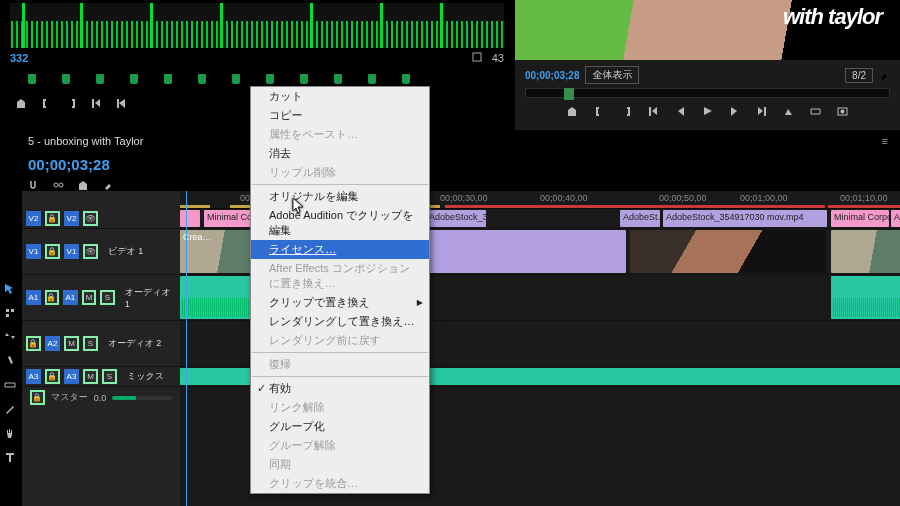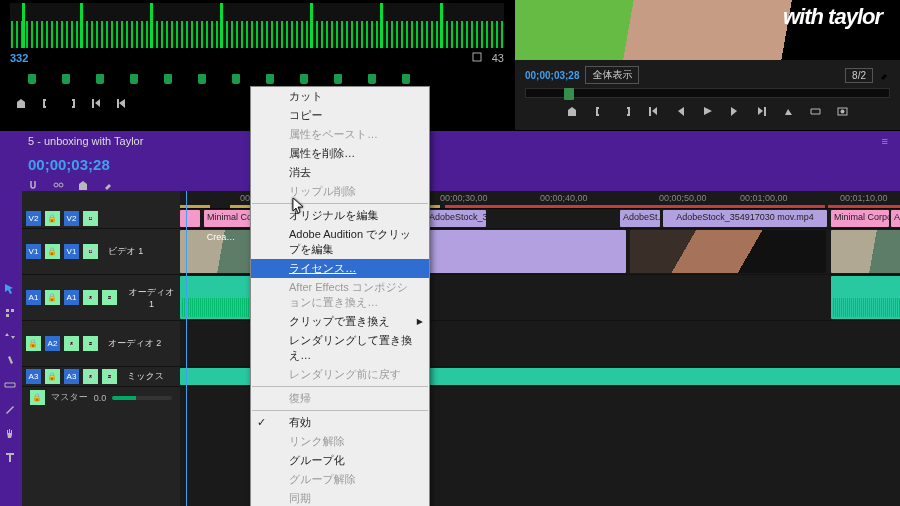--- a/index.html
+++ b/index.html
@@ -26,34 +26,34 @@
 .monitor-panel { flex: 1; background: #1b1b1b; position: relative; }
 .monitor-img { height: 60px; background: linear-gradient(100deg,#6b4 0 30%, #c79c84 30% 70%, #000 70%); position:relative; }
 .monitor-text { position: absolute; top: 4px; right: 18px; font-size: 22px; font-weight: 800; color: #fff; font-style: italic; letter-spacing: -1px; }
 .monitor-bar { height: 22px; display: flex; align-items: center; gap: 6px; padding: 0 10px; margin-top: 4px; }
 .dropdown { background: transparent; border: 1px solid #555; padding: 1px 6px; font-size: 10px; color: #ccc; }
 .scale-track { height: 10px; margin: 2px 10px; background: #0b0b0b; border: 1px solid #2d2d2d; position: relative; }
 .scale-handle { position: absolute; left: 38px; top: -1px; width: 10px; height: 12px; background: #358e4e; border-radius: 1px; }
 .monitor-ctrl { display: flex; justify-content: center; gap: 16px; margin-top: 8px; }
 
 
-.seq-panel { position: absolute; top: 130px; left: 0; right: 0; bottom: 0; background: #4c1d95; border-top: 1px solid #000; text-align: center; }
+.seq-panel { position: absolute; top: 130px; left: 0; right: 0; bottom: 0; background: #000000; border-top: 1px solid #000; }
 .seq-header { height: 20px; display: flex; align-items: center; padding: 0 12px 0 28px; gap: 6px; font-size: 11px; color: #ddd; }
 .seq-header .x { margin-left: auto; color: #999; }
 .seq-time-row { height: 22px; display: flex; align-items: flex-end; padding-left: 28px; gap: 70px; }
 .seq-tools { height: 20px; display: flex; align-items: center; gap: 14px; padding-left: 28px; margin-top: 2px; }
 
 .tool-col { position: absolute; left: 2px; top: 152px; width: 16px; display: flex; flex-direction: column; gap: 12px; align-items: center; }
 
 .track-area { position: absolute; left: 22px; top: 60px; right: 0; bottom: 0; display: flex; }
 .track-headers { width: 158px; background: #232323; }
 .track-head { display: flex; align-items: center; border-bottom: 1px solid #121212; padding: 2px 4px; gap: 4px; font-size: 9px; }
 .track-head.short { height: 20px; }
 .track-head.tall { height: 46px; }
-.th-btn { width: 15px; height: 15px; font-size: 8px; display: flex; align-items: center; justify-content: center; border: 6px solid #86efac; background: #2e2e2e; color: #ccc; }
+.th-btn { width: 15px; height: 15px; font-size: 8px; display: flex; align-items: center; justify-content: center; border: 2px solid #86efac; background: #2e2e2e; color: #ccc; }
 .th-btn.on { background: #2f6dd0; color: #fff; border-color:#2f6dd0; }
 .th-btn.m { background: #2c2c2c; }
 .th-label { margin-left: 6px; color: #ddd; }
 .master-row { display:flex; align-items:center; gap:6px; padding:3px 8px; font-size: 9px;}
 .master-bar { flex:1; height:4px; background: linear-gradient(90deg,#0a6 0 40%, #333 40%); border-radius:2px; }
 
 .track-content { flex: 1; position: relative; background: #1a1a1a; overflow: hidden; }
 .ruler { height: 18px; border-bottom: 1px solid #0a0a0a; position: relative; background: #1a1a1a; font-size: 9px; color: #888; }
 .ruler span { position: absolute; top: 2px; }
 .seg-strip { position:absolute; top:14px; left:0; right:0; height:3px; }
@@ -64,21 +64,21 @@
 .c-pink { background: #f49acb; }
 .c-vio { background: #b2a0e0; }
 .c-thumb { background: #888; }
 .c-teal { background: #28c8a0; }
 .audio-wave { position:absolute; left:2px; right:2px; bottom:2px; top:14px; background: repeating-linear-gradient(90deg,#0b6 0 1px, transparent 1px 2px); opacity:.85; -webkit-mask:linear-gradient(to top,#000 0 70%, transparent 70%); mask:linear-gradient(to top,#000 0 70%, transparent 70%);}
 .thumb-bg1{background:linear-gradient(100deg,#b0a893 0 50%,#5e7d68 50%);}
 .thumb-bg2{background:linear-gradient(120deg,#3a2f28 0 30%,#a67259 30% 60%,#111 60%);}
 
 
 .ctx { position: absolute; left: 250px; top: 86px; width: 180px; background: #eee; border: 1px solid #888; box-shadow: 2px 3px 6px rgba(0,0,0,.5); z-index: 50; font-size: 11px; color: #222; }
-.ctx-item { padding: 2px 10px 2px 38px; line-height: 15px; position: relative; }
+.ctx-item { padding: 2px 10px 2px 18px; line-height: 15px; position: relative; }
 .ctx-item.disabled { color: #9a9a9a; }
 .ctx-item.hi { background: #2f6dd0; color: #fff; text-decoration: underline; }
 .ctx-item.sub::after { content:"▶"; position:absolute; right:6px; font-size:8px; }
 .ctx-sep { height: 1px; background: #bcbcbc; margin: 2px 1px; }
 .ctx-item .chk { position: absolute; left: 6px; }
 .cursor { position:absolute; left: 292px; top: 197px; z-index:60; }
 .cursor svg { filter: drop-shadow(0 0 1px #000); }
 </style>
 </head>
 <body>
@@ -346,21 +346,20 @@
 
       <div style="position:absolute;left:6px;top:0;bottom:0;width:1px;background:#3fa0ef"></div>
     </div>
   </div>
 </div>
 
 <div class="ctx" id="ctx">
     <div class="ctx-item"><span>カット</span></div>
     <div class="ctx-item"><span>コピー</span></div>
     <div class="ctx-item disabled"><span>属性をペースト…</span></div>
-    <div class="ctx-item"><span>属性を削除…</span></div>
     <div class="ctx-item"><span>消去</span></div>
     <div class="ctx-item disabled"><span>リップル削除</span></div>
     <div class="ctx-sep"></div>
     <div class="ctx-item"><span>オリジナルを編集</span></div>
     <div class="ctx-item"><span>Adobe Audition でクリップを編集</span></div>
     <div class="ctx-item hi"><span>ライセンス…</span></div>
     <div class="ctx-item disabled"><span>After Effects コンポジションに置き換え…</span></div>
     <div class="ctx-item sub"><span>クリップで置き換え</span></div>
     <div class="ctx-item"><span>レンダリングして置き換え…</span></div>
     <div class="ctx-item disabled"><span>レンダリング前に戻す</span></div>

